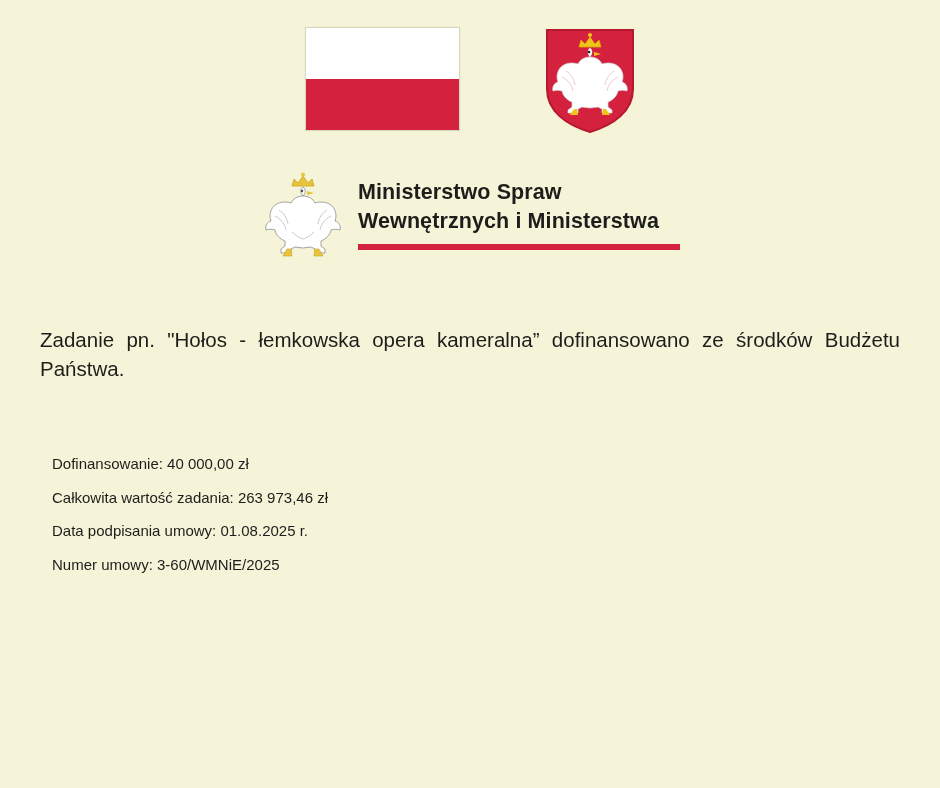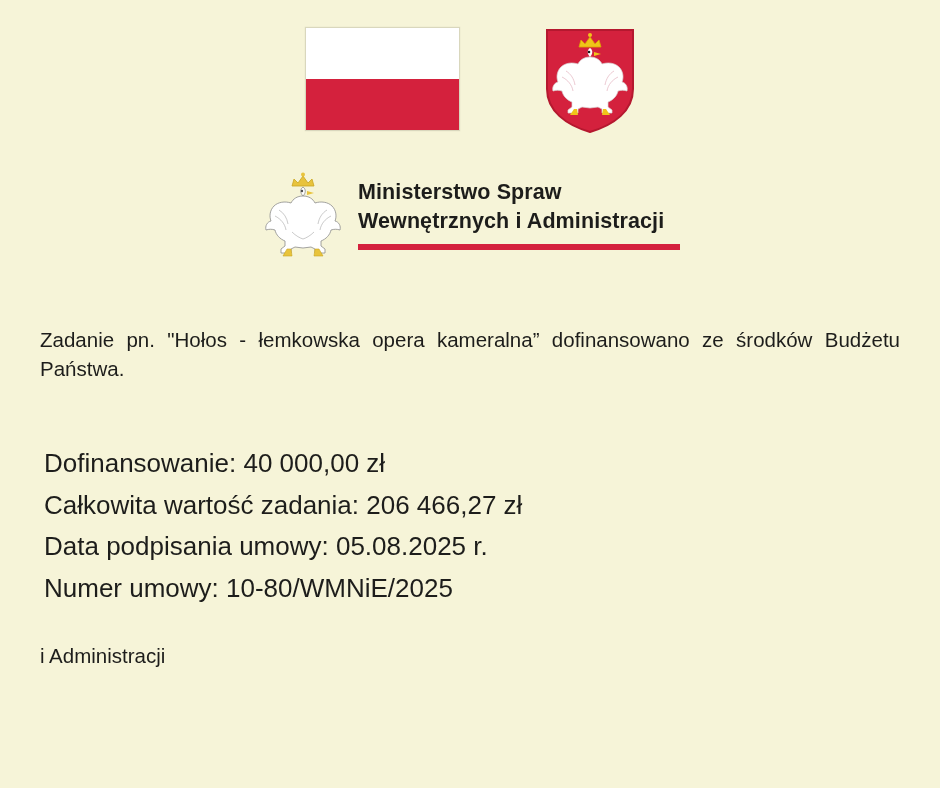--- a/index.html
+++ b/index.html
@@ -106,24 +106,24 @@
   }
   .para.justify {
     text-align: justify;
     text-align-last: left;
   }
   .gap-1 { height: 28px; }
   .gap-2 { height: 30px; }
   .gap-3 { height: 30px; }
 
   .facts .fact {
-    font-size: 26px;
+    font-size: 15px;
     line-height: 1.44;
     color: #1d1d1b;
-    margin: 4px;
+    margin: 12px;
   }
 </style>
 </head>
 <body>
 
 <div class="page">
 
   <div class="emblem-row">
 
     <div class="flag">
@@ -210,35 +210,34 @@
         <path d="M30 16 L32 9 L36 13 L41 6 L46 13 L50 9 L52 16 Z" fill="#e8c33c" stroke="#c9a521" stroke-width="0.8"></path>
         <circle cx="41" cy="4.5" r="2" fill="#e8c33c"></circle>
         <g fill="#e8c33c" stroke="#c9a521" stroke-width="0.6">
           <path d="M25 79 L21 86 L30 86 L29 79 Z"></path>
           <path d="M57 79 L61 86 L52 86 L53 79 Z"></path>
         </g>
       </svg>
     </div>
     <div class="logo-text">
       <div class="line">Ministerstwo Spraw</div>
-      <div class="line">Wewnętrznych i Administracji</div>
+      <div class="line">Wewnętrznych i Ministerstwa</div>
       <div class="logo-rule"></div>
     </div>
   </div>
 
   <div class="content">
     <p class="para justify">Zadanie pn. "Hołos - łemkowska opera kameralna” dofinansowano ze środków Budżetu Państwa.</p>
     <div class="gap-1"></div>
     <div class="gap-2"></div>
 
     <div class="facts">
       <p class="fact">Dofinansowanie: 40 000,00 zł</p>
-      <p class="fact">Całkowita wartość zadania: 206 466,27 zł</p>
-      <p class="fact">Data podpisania umowy: 05.08.2025 r.</p>
-      <p class="fact">Numer umowy: 10-80/WMNiE/2025</p>
+      <p class="fact">Całkowita wartość zadania: 263 973,46 zł</p>
+      <p class="fact">Data podpisania umowy: 01.08.2025 r.</p>
+      <p class="fact">Numer umowy: 3-60/WMNiE/2025</p>
     </div>
 
     <div class="gap-3"></div>
 
-    <p class="para">i Administracji</p>
   </div>
 
 </div>
 
 </body></html>

